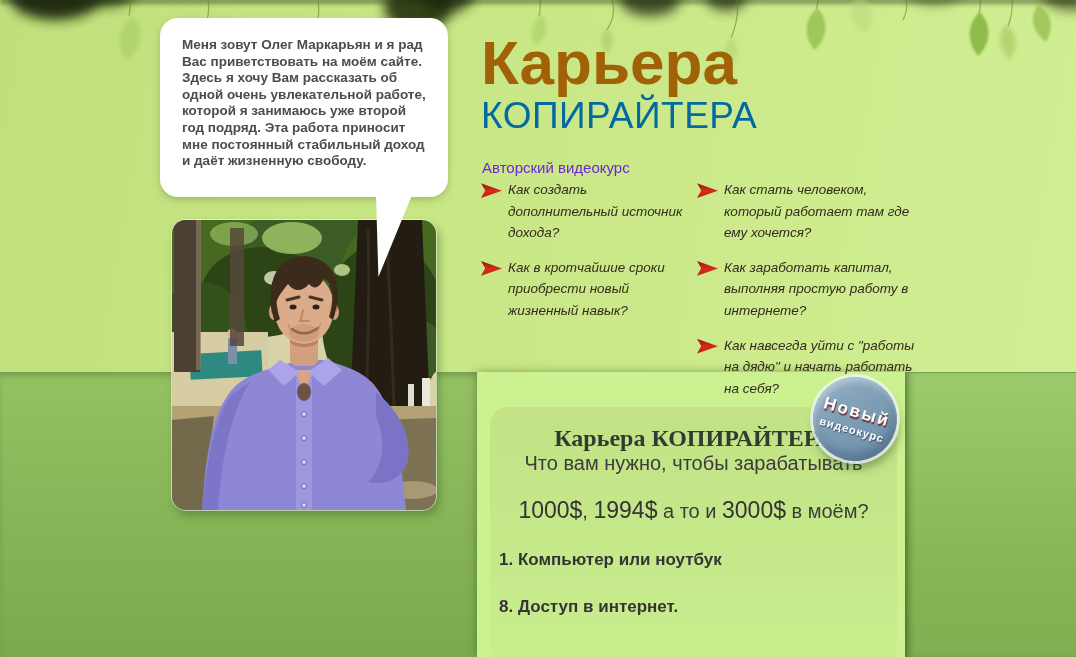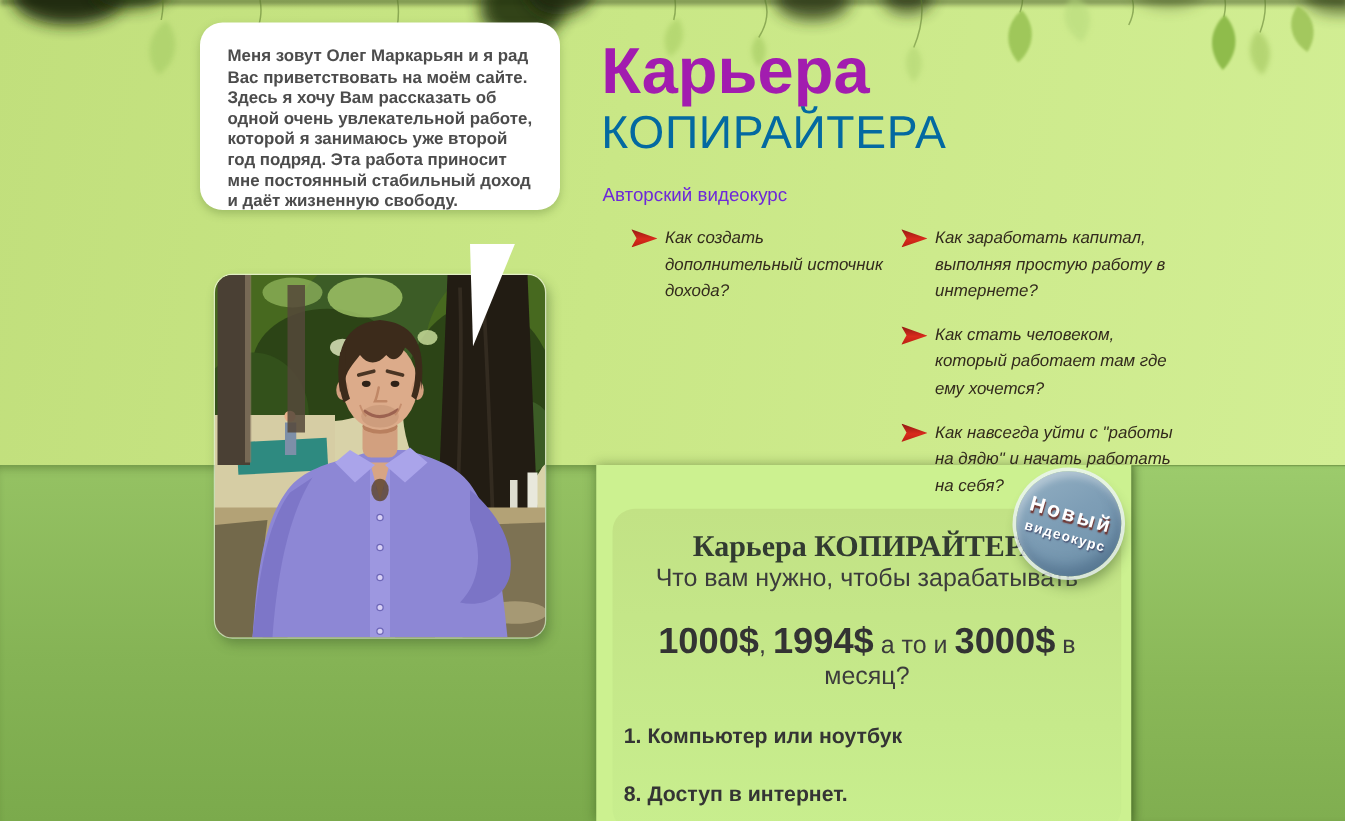--- a/index.html
+++ b/index.html
@@ -37,21 +37,21 @@
   .offer-heading{
     font-family:"Liberation Serif",serif;font-weight:bold;font-size:24px;
     color:#323b31;text-align:center;margin:18px 20px 0 20px;
   }
   .offer-intro{
     font-size:20px;color:#3c3c3c;text-align:center;
   }
   .offer-earnings{
     font-size:20px;color:#3c3c3c;text-align:center;margin-top:22px;white-space:pre-wrap;
   }
-  .offer-earnings .amount{font-weight:bold;font-size:29px;color:#333;margin-top:24px;}
+  .offer-earnings .amount{font-weight:normal;font-size:23px;color:#333;margin-top:24px;}
   .offer-items{margin:26px 0 0 9px;}
   .offer-item{font-weight:bold;font-size:17px;color:#343434;margin-bottom:27px;}
   
   .badge{
     position:absolute;left:813px;top:377px;width:84px;height:84px;border-radius:50%;
     background:linear-gradient(135deg,#95b1c4 0%,#7e9eb6 45%,#6c8fa8 100%);
     box-shadow:0 0 0 3px rgba(238,245,248,.8),4px 7px 10px rgba(50,80,30,.45),
                inset 3px 4px 6px rgba(255,255,255,.35),inset -5px -7px 10px rgba(40,70,100,.35);
     transform:rotate(16deg);z-index:4;
     display:flex;flex-direction:column;align-items:center;justify-content:center;
@@ -59,46 +59,46 @@
   .badge-line1{
     font-size:17px;font-weight:bold;color:#fff;letter-spacing:2px;
     text-shadow:1px 2px 1px rgba(110,30,20,.85);
   }
   .badge-line2{
     font-size:11px;font-weight:bold;color:#fff;letter-spacing:1px;margin-top:2px;
     text-shadow:1px 1px 1px rgba(55,60,95,.8);
   }
   
   .speech-bubble{
-    position:absolute;left:160px;top:18px;width:288px;height:150px;box-sizing:border-box;
+    position:absolute;left:160px;top:18px;width:288px;height:179px;box-sizing:border-box;
     background:#fff;border-radius:18px;padding:19px 18px 14px 22px;
     box-shadow:0 3px 7px rgba(90,120,50,.35);z-index:5;
   }
   .speech-text{
     margin:0;font-weight:bold;font-size:13.5px;line-height:1.23;color:#4c4c4c;
   }
   .speech-tail{
     position:absolute;left:372px;top:195px;width:40px;height:82px;background:#fff;
     clip-path:polygon(10% 0,100% 0,16% 100%);z-index:5;
     filter:drop-shadow(2px 2px 2px rgba(60,90,40,.3));
   }
   
   .photo-frame{
     position:absolute;left:172px;top:220px;width:264px;height:290px;
     border-radius:14px;overflow:hidden;z-index:3;
     box-shadow:0 0 0 1px rgba(255,255,255,.55),3px 5px 9px rgba(60,90,40,.45);
   }
   
   .hero{position:absolute;left:481px;top:30px;z-index:2;}
-  .hero-title-bold{margin:0;font-size:52px;line-height:1.05;font-weight:bold;color:#a21caf;}
+  .hero-title-bold{margin:0;font-size:62px;line-height:1.05;font-weight:bold;color:#a16207;}
   .hero-title-reg{margin:2px 0 0 0;font-size:37px;line-height:1.05;font-weight:400;color:#0369a1;letter-spacing:.5px;}
   .hero-subtitle{margin:23px 0 0 1px;font-size:15px;color:#6d28d9;}
   
   .benefits{
-    position:absolute;left:505px;top:179px;width:446px;z-index:2;
+    position:absolute;left:481px;top:179px;width:446px;z-index:2;
     display:grid;grid-template-columns:209px 230px;column-gap:7px;align-items:start;
   }
   .benefit{display:flex;margin-bottom:13px;}
   .arrow-icon{
     flex:none;width:21px;height:15px;margin:4px 6px 0 0;
     background:linear-gradient(180deg,#8f1a12 0%,#d92b1c 55%,#b81e12 100%);
     clip-path:polygon(0 2%,100% 52%,0 100%,20% 50%);
   }
   .benefit-text{
     font-style:italic;font-size:13.5px;line-height:1.6;color:#332b1d;
@@ -158,21 +158,21 @@
     <path d="M979,12 C992,25 991,43 979,56 C967,43 966,25 979,12 Z" fill="#8fbc4c" opacity="1" filter="url(#b1)" transform="rotate(2 979 34)"></path>
     <path d="M1008,24 C1019,34 1018,50 1008,60 C998,50 997,34 1008,24 Z" fill="#a3c65e" opacity=".6" filter="url(#b2)" transform="rotate(-6 1008 42)"></path>
     <path d="M1042,4 C1054,15 1053,31 1042,42 C1031,31 1030,15 1042,4 Z" fill="#9cc257" opacity=".85" filter="url(#b1)" transform="rotate(-12 1042 23)"></path>
   </g>
 </svg>
 
 <div class="content-column"></div>
 <div class="offer-box">
   <div class="offer-heading">Карьера КОПИРАЙТЕРА</div>
   <div class="offer-intro">Что вам нужно, чтобы зарабатывать</div>
-  <div class="offer-earnings"><span class="amount">1000$</span><span>, </span><span class="amount">1994$</span><span> а то и </span><span class="amount">3000$</span><span> в месяц?</span></div>
+  <div class="offer-earnings"><span class="amount">1000$</span><span>, </span><span class="amount">1994$</span><span> а то и </span><span class="amount">3000$</span><span> в моём?</span></div>
   <div class="offer-items">
     <div class="offer-item">1. Компьютер или ноутбук</div>
     <div class="offer-item">8. Доступ в интернет.</div>
   </div>
 </div>
 
 <div class="badge">
   <span class="badge-line1">Новый</span>
   <span class="badge-line2">видеокурс</span>
 </div>
@@ -263,28 +263,32 @@
   <h2 class="hero-title-reg">КОПИРАЙТЕРА</h2>
   <div class="hero-subtitle">Авторский видеокурс</div>
 </div>
 
 <div class="benefits">
   <div class="benefits-col">
     <div class="benefit">
       <span class="arrow-icon"></span>
       <span class="benefit-text">Как создать дополнительный источник дохода?</span>
     </div>
+    <div class="benefit">
+      <span class="arrow-icon"></span>
+      <span class="benefit-text">Как в кротчайшие сроки приобрести новый жизненный навык?</span>
+    </div>
   </div>
   <div class="benefits-col">
     <div class="benefit">
       <span class="arrow-icon"></span>
+      <span class="benefit-text">Как стать человеком, который работает там где ему хочется?</span>
+    </div>
+    <div class="benefit">
+      <span class="arrow-icon"></span>
       <span class="benefit-text">Как заработать капитал, выполняя простую работу в интернете?</span>
     </div>
     <div class="benefit">
       <span class="arrow-icon"></span>
-      <span class="benefit-text">Как стать человеком, который работает там где ему хочется?</span>
-    </div>
-    <div class="benefit">
-      <span class="arrow-icon"></span>
       <span class="benefit-text">Как навсегда уйти с "работы на дядю" и начать работать на себя?</span>
     </div>
   </div>
 </div>
 
 </body></html>

